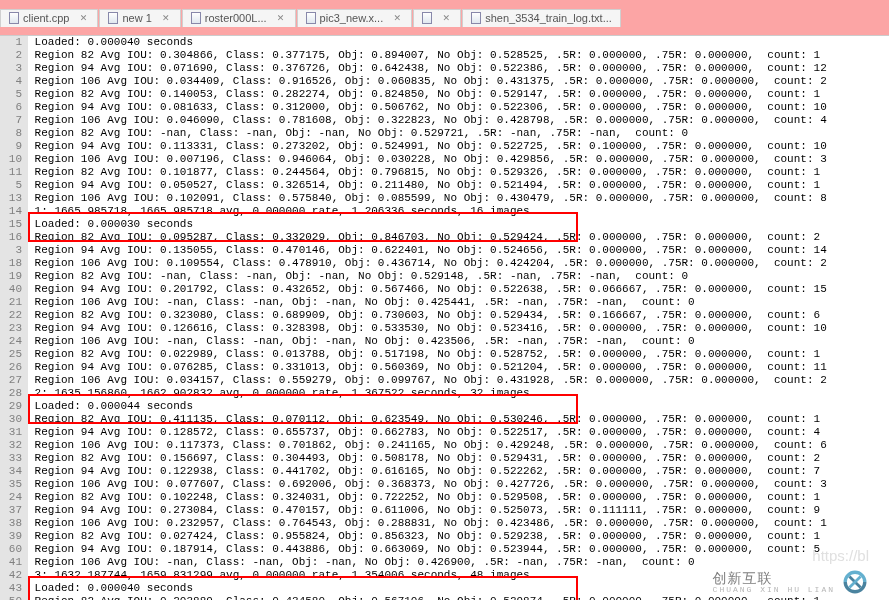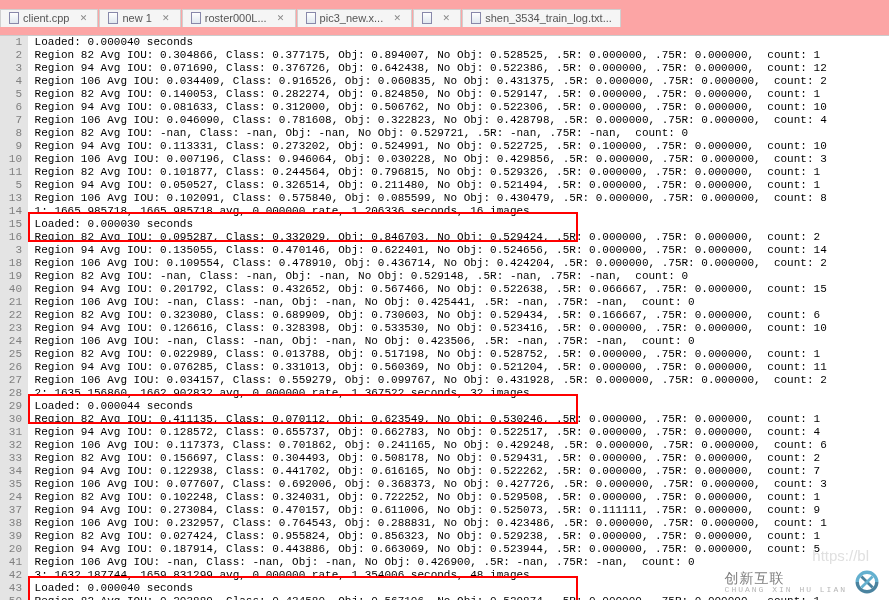--- a/index.html
+++ b/index.html
@@ -77,21 +77,21 @@
     }
     .line { height: 13px; white-space: pre; }
     .highlight-box {
       position: absolute;
       border: 2px solid #ff0000;
       pointer-events: none;
       z-index: 10;
     }
     .watermark {
       position: absolute;
-      right: 8px;
+      right: 20px;
       bottom: 4px;
       display: flex;
       align-items: center;
       gap: 6px;
       opacity: 0.85;
       z-index: 20;
     }
     .wm-text {
       font-family: "Microsoft YaHei", sans-serif;
       font-size: 14px;
@@ -186,21 +186,21 @@
       <div class="line">30</div>
       <div class="line">31</div>
       <div class="line">32</div>
       <div class="line">33</div>
       <div class="line">34</div>
       <div class="line">35</div>
       <div class="line">24</div>
       <div class="line">37</div>
       <div class="line">38</div>
       <div class="line">39</div>
-      <div class="line">20</div>
+      <div class="line">60</div>
       <div class="line">41</div>
       <div class="line">42</div>
       <div class="line">43</div>
       <div class="line">50</div>
     </div>
   <div class="content" id="content"><div class="line"> Loaded: 0.000040 seconds</div><div class="line"> Region 82 Avg IOU: 0.304866, Class: 0.377175, Obj: 0.894007, No Obj: 0.528525, .5R: 0.000000, .75R: 0.000000,  count: 1</div><div class="line"> Region 94 Avg IOU: 0.071690, Class: 0.376726, Obj: 0.642438, No Obj: 0.522386, .5R: 0.000000, .75R: 0.000000,  count: 12</div><div class="line"> Region 106 Avg IOU: 0.034409, Class: 0.916526, Obj: 0.060835, No Obj: 0.431375, .5R: 0.000000, .75R: 0.000000,  count: 2</div><div class="line"> Region 82 Avg IOU: 0.140053, Class: 0.282274, Obj: 0.824850, No Obj: 0.529147, .5R: 0.000000, .75R: 0.000000,  count: 1</div><div class="line"> Region 94 Avg IOU: 0.081633, Class: 0.312000, Obj: 0.506762, No Obj: 0.522306, .5R: 0.000000, .75R: 0.000000,  count: 10</div><div class="line"> Region 106 Avg IOU: 0.046090, Class: 0.781608, Obj: 0.322823, No Obj: 0.428798, .5R: 0.000000, .75R: 0.000000,  count: 4</div><div class="line"> Region 82 Avg IOU: -nan, Class: -nan, Obj: -nan, No Obj: 0.529721, .5R: -nan, .75R: -nan,  count: 0</div><div class="line"> Region 94 Avg IOU: 0.113331, Class: 0.273202, Obj: 0.524991, No Obj: 0.522725, .5R: 0.100000, .75R: 0.000000,  count: 10</div><div class="line"> Region 106 Avg IOU: 0.007196, Class: 0.946064, Obj: 0.030228, No Obj: 0.429856, .5R: 0.000000, .75R: 0.000000,  count: 3</div><div class="line"> Region 82 Avg IOU: 0.101877, Class: 0.244564, Obj: 0.796815, No Obj: 0.529326, .5R: 0.000000, .75R: 0.000000,  count: 1</div><div class="line"> Region 94 Avg IOU: 0.050527, Class: 0.326514, Obj: 0.211480, No Obj: 0.521494, .5R: 0.000000, .75R: 0.000000,  count: 1</div><div class="line"> Region 106 Avg IOU: 0.102091, Class: 0.575840, Obj: 0.085599, No Obj: 0.430479, .5R: 0.000000, .75R: 0.000000,  count: 8</div><div class="line"> 1: 1665.985718, 1665.985718 avg, 0.000000 rate, 1.206336 seconds, 16 images</div><div class="line"> Loaded: 0.000030 seconds</div><div class="line"> Region 82 Avg IOU: 0.095287, Class: 0.332029, Obj: 0.846703, No Obj: 0.529424, .5R: 0.000000, .75R: 0.000000,  count: 2</div><div class="line"> Region 94 Avg IOU: 0.135055, Class: 0.470146, Obj: 0.622401, No Obj: 0.524656, .5R: 0.000000, .75R: 0.000000,  count: 14</div><div class="line"> Region 106 Avg IOU: 0.109554, Class: 0.478910, Obj: 0.436714, No Obj: 0.424204, .5R: 0.000000, .75R: 0.000000,  count: 2</div><div class="line"> Region 82 Avg IOU: -nan, Class: -nan, Obj: -nan, No Obj: 0.529148, .5R: -nan, .75R: -nan,  count: 0</div><div class="line"> Region 94 Avg IOU: 0.201792, Class: 0.432652, Obj: 0.567466, No Obj: 0.522638, .5R: 0.066667, .75R: 0.000000,  count: 15</div><div class="line"> Region 106 Avg IOU: -nan, Class: -nan, Obj: -nan, No Obj: 0.425441, .5R: -nan, .75R: -nan,  count: 0</div><div class="line"> Region 82 Avg IOU: 0.323080, Class: 0.689909, Obj: 0.730603, No Obj: 0.529434, .5R: 0.166667, .75R: 0.000000,  count: 6</div><div class="line"> Region 94 Avg IOU: 0.126616, Class: 0.328398, Obj: 0.533530, No Obj: 0.523416, .5R: 0.000000, .75R: 0.000000,  count: 10</div><div class="line"> Region 106 Avg IOU: -nan, Class: -nan, Obj: -nan, No Obj: 0.423506, .5R: -nan, .75R: -nan,  count: 0</div><div class="line"> Region 82 Avg IOU: 0.022989, Class: 0.013788, Obj: 0.517198, No Obj: 0.528752, .5R: 0.000000, .75R: 0.000000,  count: 1</div><div class="line"> Region 94 Avg IOU: 0.076285, Class: 0.331013, Obj: 0.560369, No Obj: 0.521204, .5R: 0.000000, .75R: 0.000000,  count: 11</div><div class="line"> Region 106 Avg IOU: 0.034157, Class: 0.559279, Obj: 0.099767, No Obj: 0.431928, .5R: 0.000000, .75R: 0.000000,  count: 2</div><div class="line"> 2: 1635.156860, 1662.902832 avg, 0.000000 rate, 1.367522 seconds, 32 images</div><div class="line"> Loaded: 0.000044 seconds</div><div class="line"> Region 82 Avg IOU: 0.411135, Class: 0.070112, Obj: 0.623549, No Obj: 0.530246, .5R: 0.000000, .75R: 0.000000,  count: 1</div><div class="line"> Region 94 Avg IOU: 0.128572, Class: 0.655737, Obj: 0.662783, No Obj: 0.522517, .5R: 0.000000, .75R: 0.000000,  count: 4</div><div class="line"> Region 106 Avg IOU: 0.117373, Class: 0.701862, Obj: 0.241165, No Obj: 0.429248, .5R: 0.000000, .75R: 0.000000,  count: 6</div><div class="line"> Region 82 Avg IOU: 0.156697, Class: 0.304493, Obj: 0.508178, No Obj: 0.529431, .5R: 0.000000, .75R: 0.000000,  count: 2</div><div class="line"> Region 94 Avg IOU: 0.122938, Class: 0.441702, Obj: 0.616165, No Obj: 0.522262, .5R: 0.000000, .75R: 0.000000,  count: 7</div><div class="line"> Region 106 Avg IOU: 0.077607, Class: 0.692006, Obj: 0.368373, No Obj: 0.427726, .5R: 0.000000, .75R: 0.000000,  count: 3</div><div class="line"> Region 82 Avg IOU: 0.102248, Class: 0.324031, Obj: 0.722252, No Obj: 0.529508, .5R: 0.000000, .75R: 0.000000,  count: 1</div><div class="line"> Region 94 Avg IOU: 0.273084, Class: 0.470157, Obj: 0.611006, No Obj: 0.525073, .5R: 0.111111, .75R: 0.000000,  count: 9</div><div class="line"> Region 106 Avg IOU: 0.232957, Class: 0.764543, Obj: 0.288831, No Obj: 0.423486, .5R: 0.000000, .75R: 0.000000,  count: 1</div><div class="line"> Region 82 Avg IOU: 0.027424, Class: 0.955824, Obj: 0.856323, No Obj: 0.529238, .5R: 0.000000, .75R: 0.000000,  count: 1</div><div class="line"> Region 94 Avg IOU: 0.187914, Class: 0.443886, Obj: 0.663069, No Obj: 0.523944, .5R: 0.000000, .75R: 0.000000,  count: 5</div><div class="line"> Region 106 Avg IOU: -nan, Class: -nan, Obj: -nan, No Obj: 0.426900, .5R: -nan, .75R: -nan,  count: 0</div><div class="line"> 3: 1632.187744, 1659.831299 avg, 0.000000 rate, 1.354006 seconds, 48 images</div><div class="line"> Loaded: 0.000040 seconds</div><div class="line"> Region 82 Avg IOU: 0.203889, Class: 0.434580, Obj: 0.567106, No Obj: 0.529874, .5R: 0.000000, .75R: 0.000000,  count: 1</div></div>
   <div id="highlights">
       <div class="highlight-box" style="top: 176px; left: 28px; width: 550px; height: 30px;"></div>
       <div class="highlight-box" style="top: 358px; left: 28px; width: 550px; height: 30px;"></div>
       <div class="highlight-box" style="top: 540px; left: 28px; width: 550px; height: 30px;"></div>

